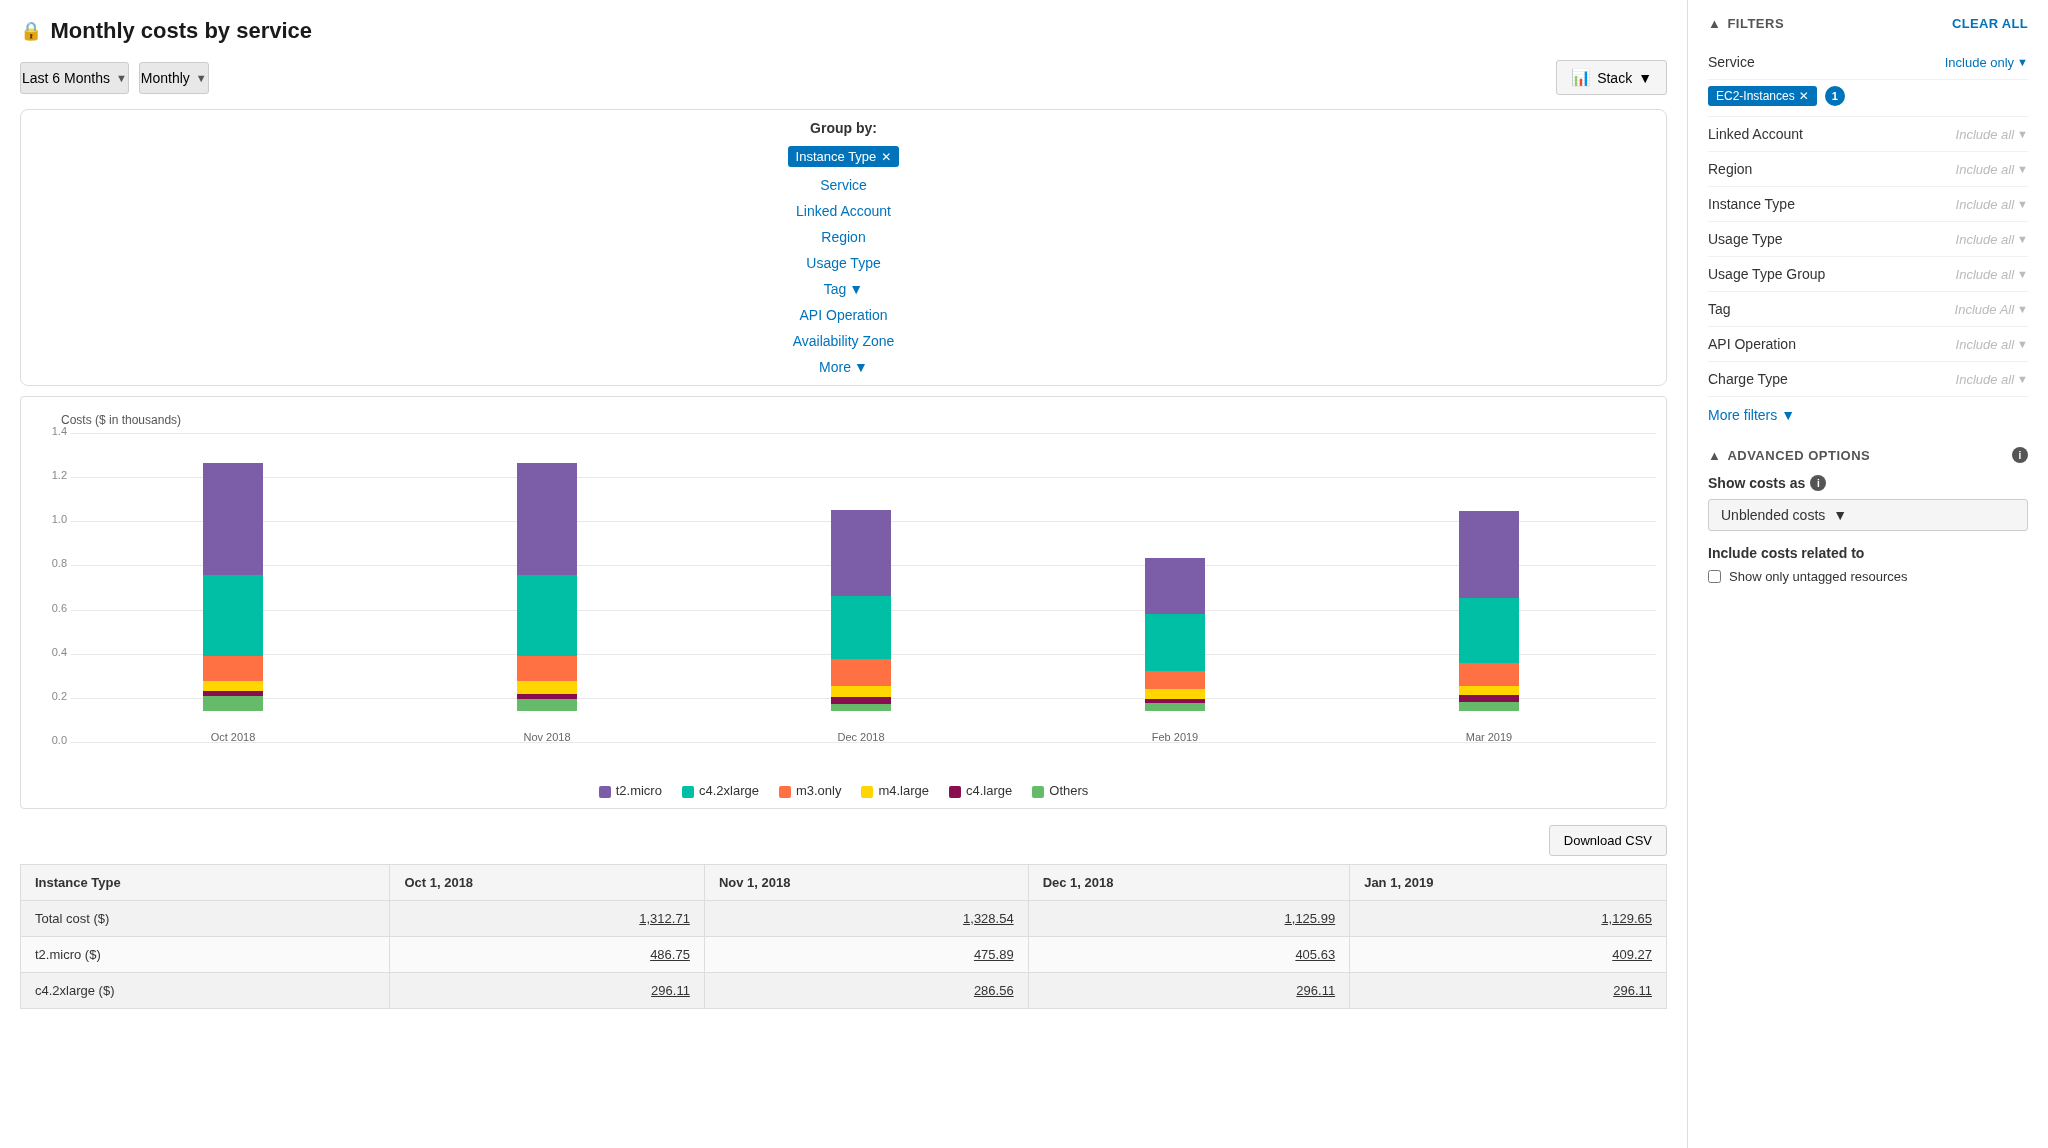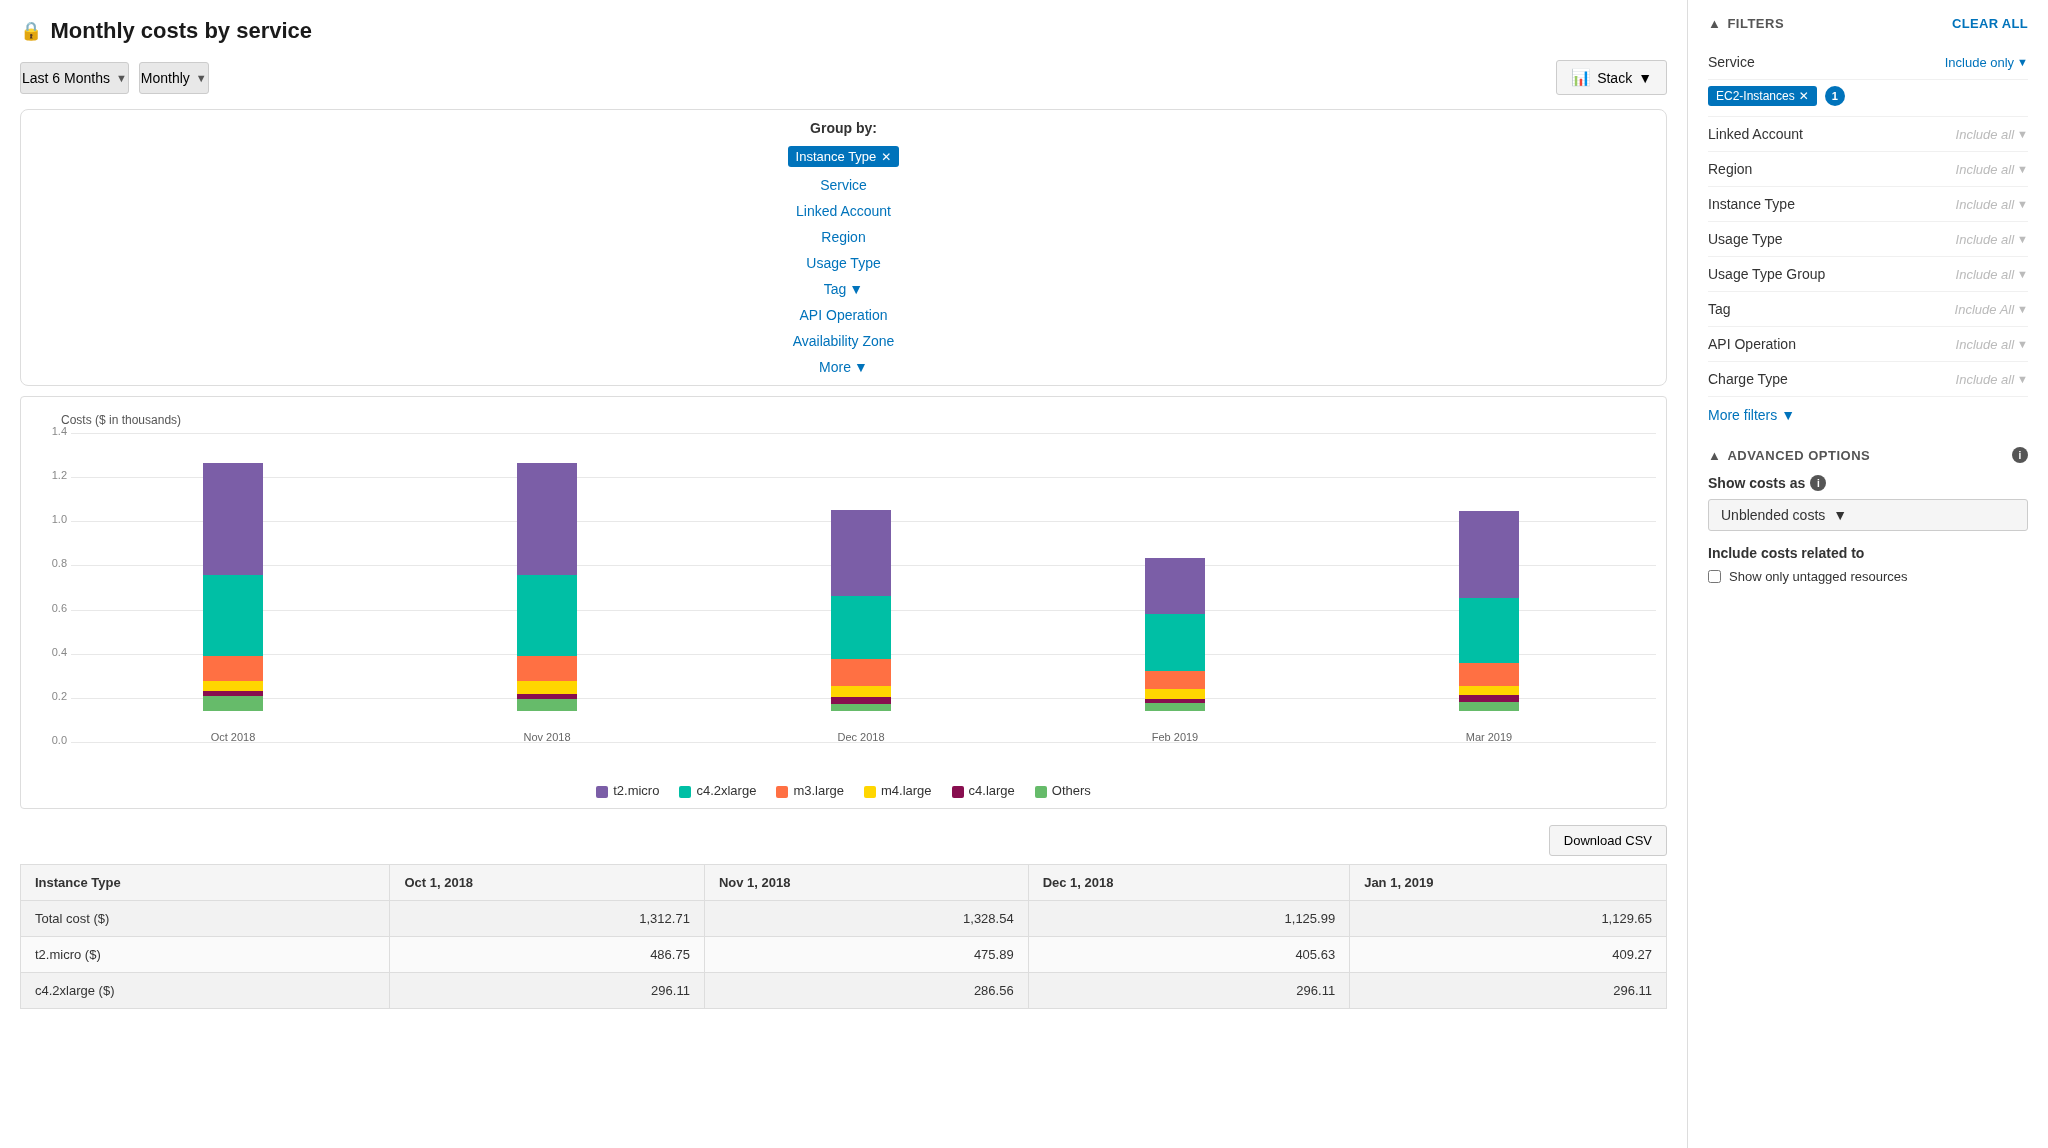--- a/index.html
+++ b/index.html
@@ -224,21 +224,21 @@
       padding: 10px 14px;
       text-align: left;
       font-weight: 700;
     }
     .data-table td {
       border: 1px solid #ddd;
       padding: 10px 14px;
     }
     .data-table tr:nth-child(even) td { background: #fafafa; }
     .data-table tr:nth-child(odd) td { background: #f2f2f2; }
-    .data-table td:not(:first-child) { text-align: right; }
+    .data-table td:not(:first-child) { text-align: right; text-decoration: underline; }
 
     
     .sidebar {
       width: 360px;
       min-width: 360px;
       padding: 16px 20px;
       background: #fff;
     }
     .filters-header {
       display: flex;
@@ -555,21 +555,21 @@
         <div class="legend-item">
           <div class="legend-dot" style="background:#7b5ea7;"></div>
           <span>t2.micro</span>
         </div>
         <div class="legend-item">
           <div class="legend-dot" style="background:#00bfa5;"></div>
           <span>c4.2xlarge</span>
         </div>
         <div class="legend-item">
           <div class="legend-dot" style="background:#ff7043;"></div>
-          <span>m3.large</span>
+          <span>m3.only</span>
         </div>
         <div class="legend-item">
           <div class="legend-dot" style="background:#ffd600;"></div>
           <span>m4.large</span>
         </div>
         <div class="legend-item">
           <div class="legend-dot" style="background:#880e4f;"></div>
           <span>c4.large</span>
         </div>
         <div class="legend-item">

